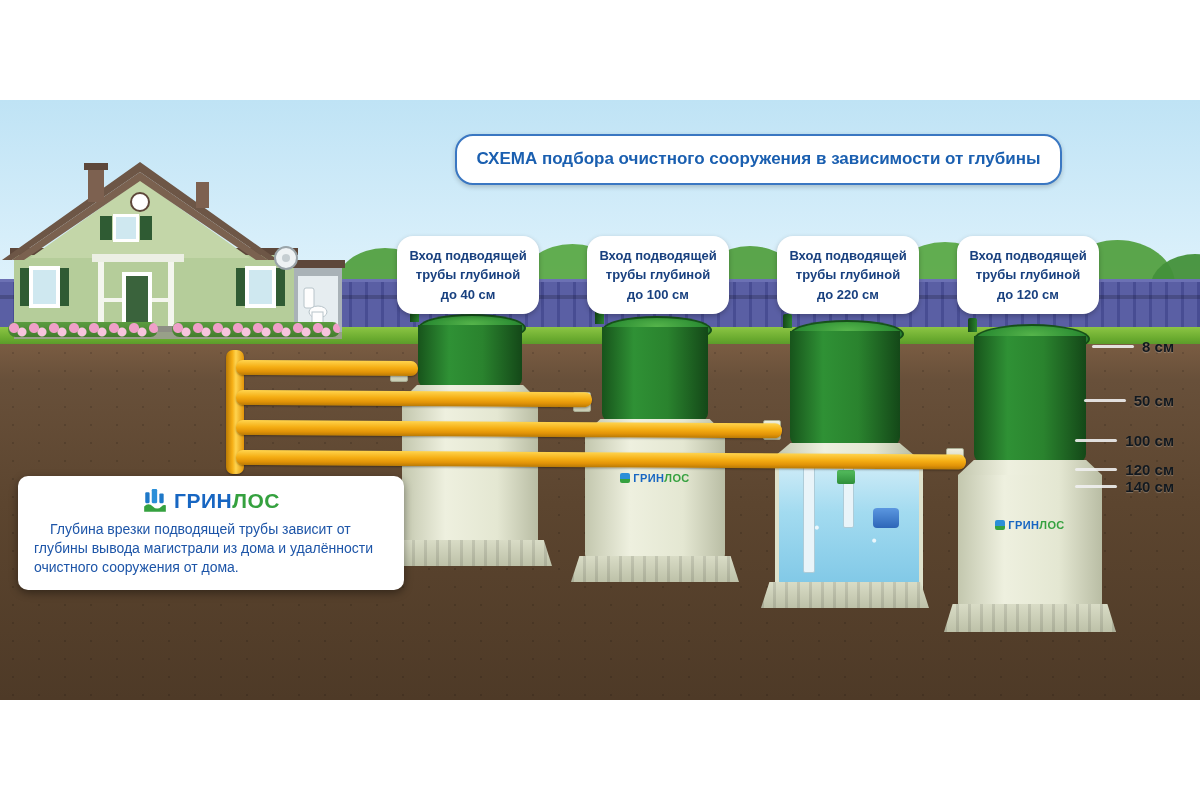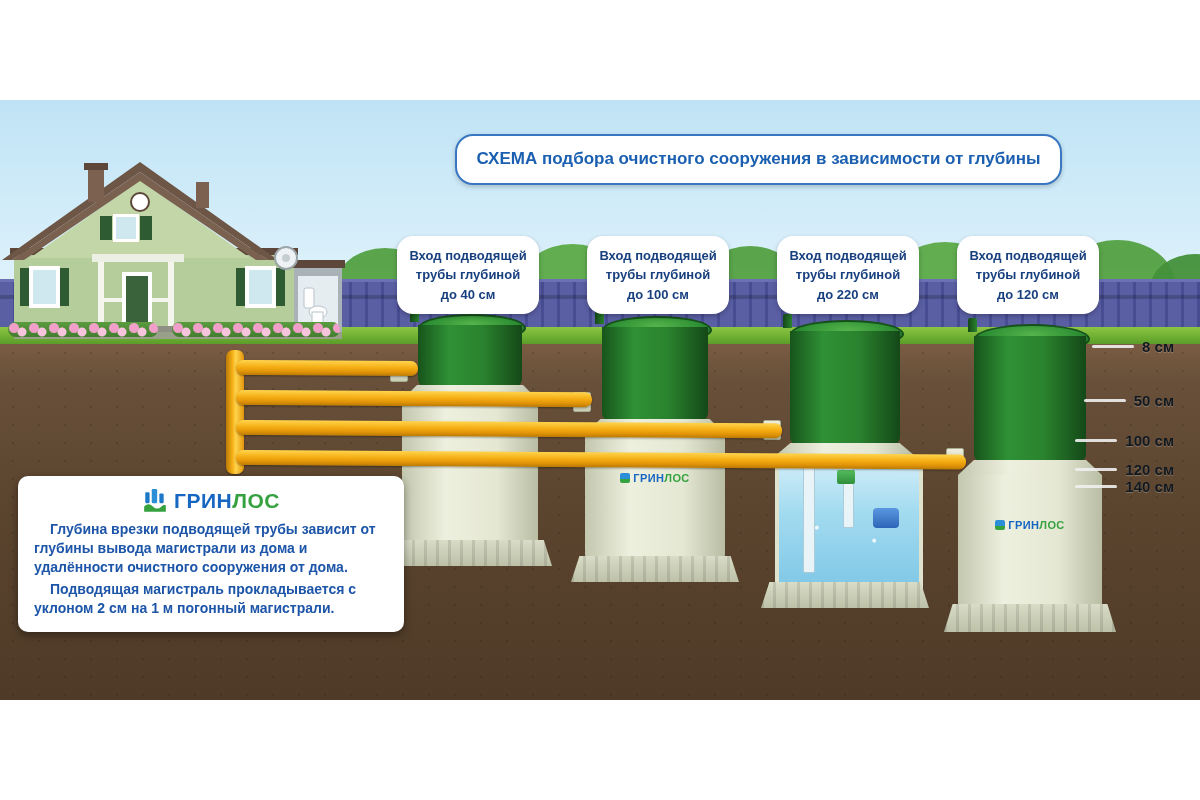--- a/index.html
+++ b/index.html
@@ -71,21 +71,21 @@
        display:flex;flex-direction:column;justify-content:center;text-align:center;
        color:#18407f;font-size:13px;font-weight:bold;line-height:1.5;
        box-shadow:0 2px 5px rgba(0,0,0,.25);}
   .depth-label{z-index:9;right:26px;display:flex;align-items:center;gap:8px;
        color:#11181f;font-size:15px;font-weight:bold;text-shadow:0 1px 1px rgba(255,255,255,.25);}
   .depth-label .tick{display:inline-block;width:42px;height:3px;background:#f0f0f0;opacity:.9;border-radius:2px;}
   .info-box{left:18px;top:476px;width:354px;z-index:9;background:#ffffff;border-radius:10px;
        padding:12px 16px 14px;box-shadow:0 3px 9px rgba(0,0,0,.4);}
   .info-logo{display:flex;align-items:center;justify-content:center;gap:6px;
        font-size:21px;font-weight:bold;letter-spacing:.5px;margin-bottom:6px;}
-  .info-box p{margin:4px 0 0;text-indent:16px;color:#1d55a8;font-size:14px;font-weight:bold;line-height:1.34;}
+  .info-box p{margin:4px 0 0;text-indent:16px;color:#1d55a8;font-size:14px;font-weight:normal;line-height:1.34;}
   .flowerbed{z-index:8;height:15px;border-radius:8px;
        background-image:radial-gradient(circle at 6px 6px,#ef9fc8 4.5px,transparent 5.5px),
                         radial-gradient(circle at 14px 10px,#f7c4dd 4px,transparent 5px),
                         linear-gradient(180deg,#5a9c40,#447d2e);
        background-size:20px 15px,20px 15px,100% 100%;}
   .house{z-index:8;}
 </style>
 </head>
 <body>
 
@@ -276,16 +276,15 @@
     <div class="info-logo">
       <svg width="26" height="26" viewBox="0 0 24 24">
         <rect x="3" y="4" width="4" height="10" rx="1" fill="#1e78c8"></rect>
         <rect x="9" y="1" width="5" height="13" rx="1" fill="#2b8fd8"></rect>
         <rect x="16" y="5" width="4" height="9" rx="1" fill="#1e78c8"></rect>
         <path d="M2 17 q4 -4 8 0 t8 0 q2 -2 4 -1 v6 H2 z" fill="#35a13f"></path>
       </svg>
       <span><span class="lb">ГРИН</span><span class="lg">ЛОС</span></span>
     </div>
     <p>Глубина врезки подводящей трубы зависит от глубины вывода магистрали из дома и удалённости очистного сооружения от дома.</p>
-    <p>Подводящая магистраль прокладывается с уклоном 2 см на 1 м погонный магистрали.</p>
   </div>
 
 </div>
 
 </body></html>

